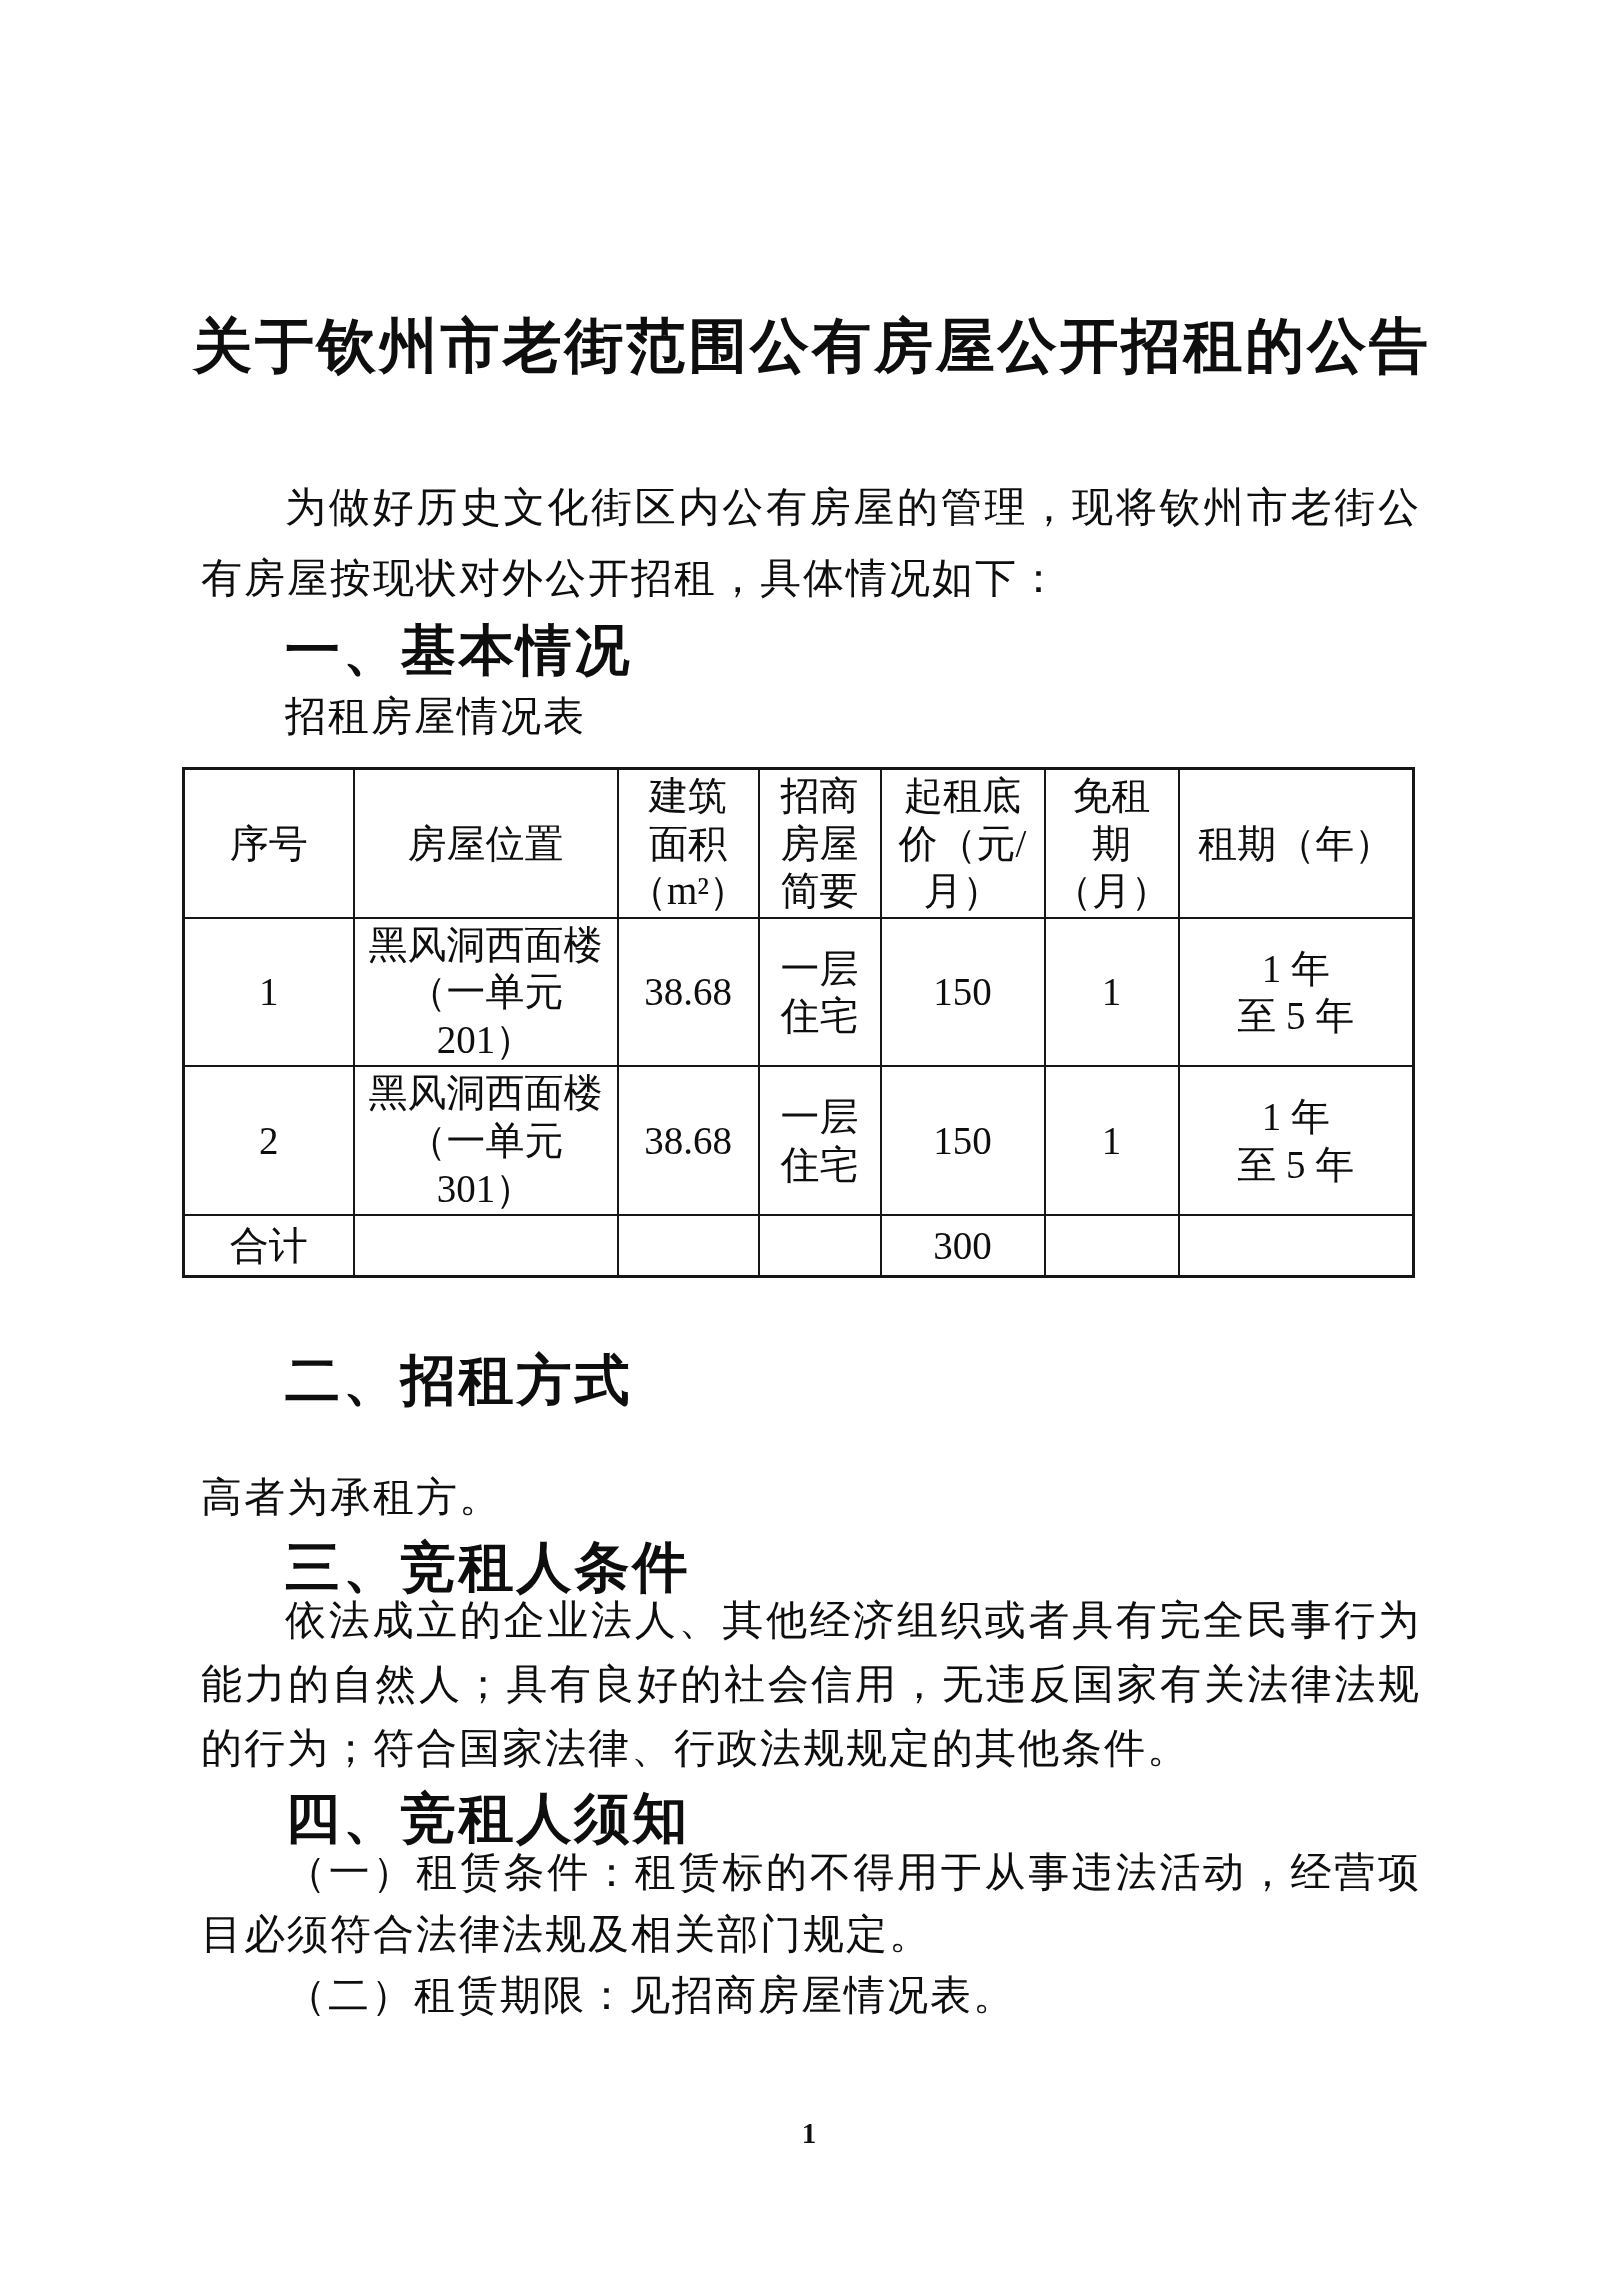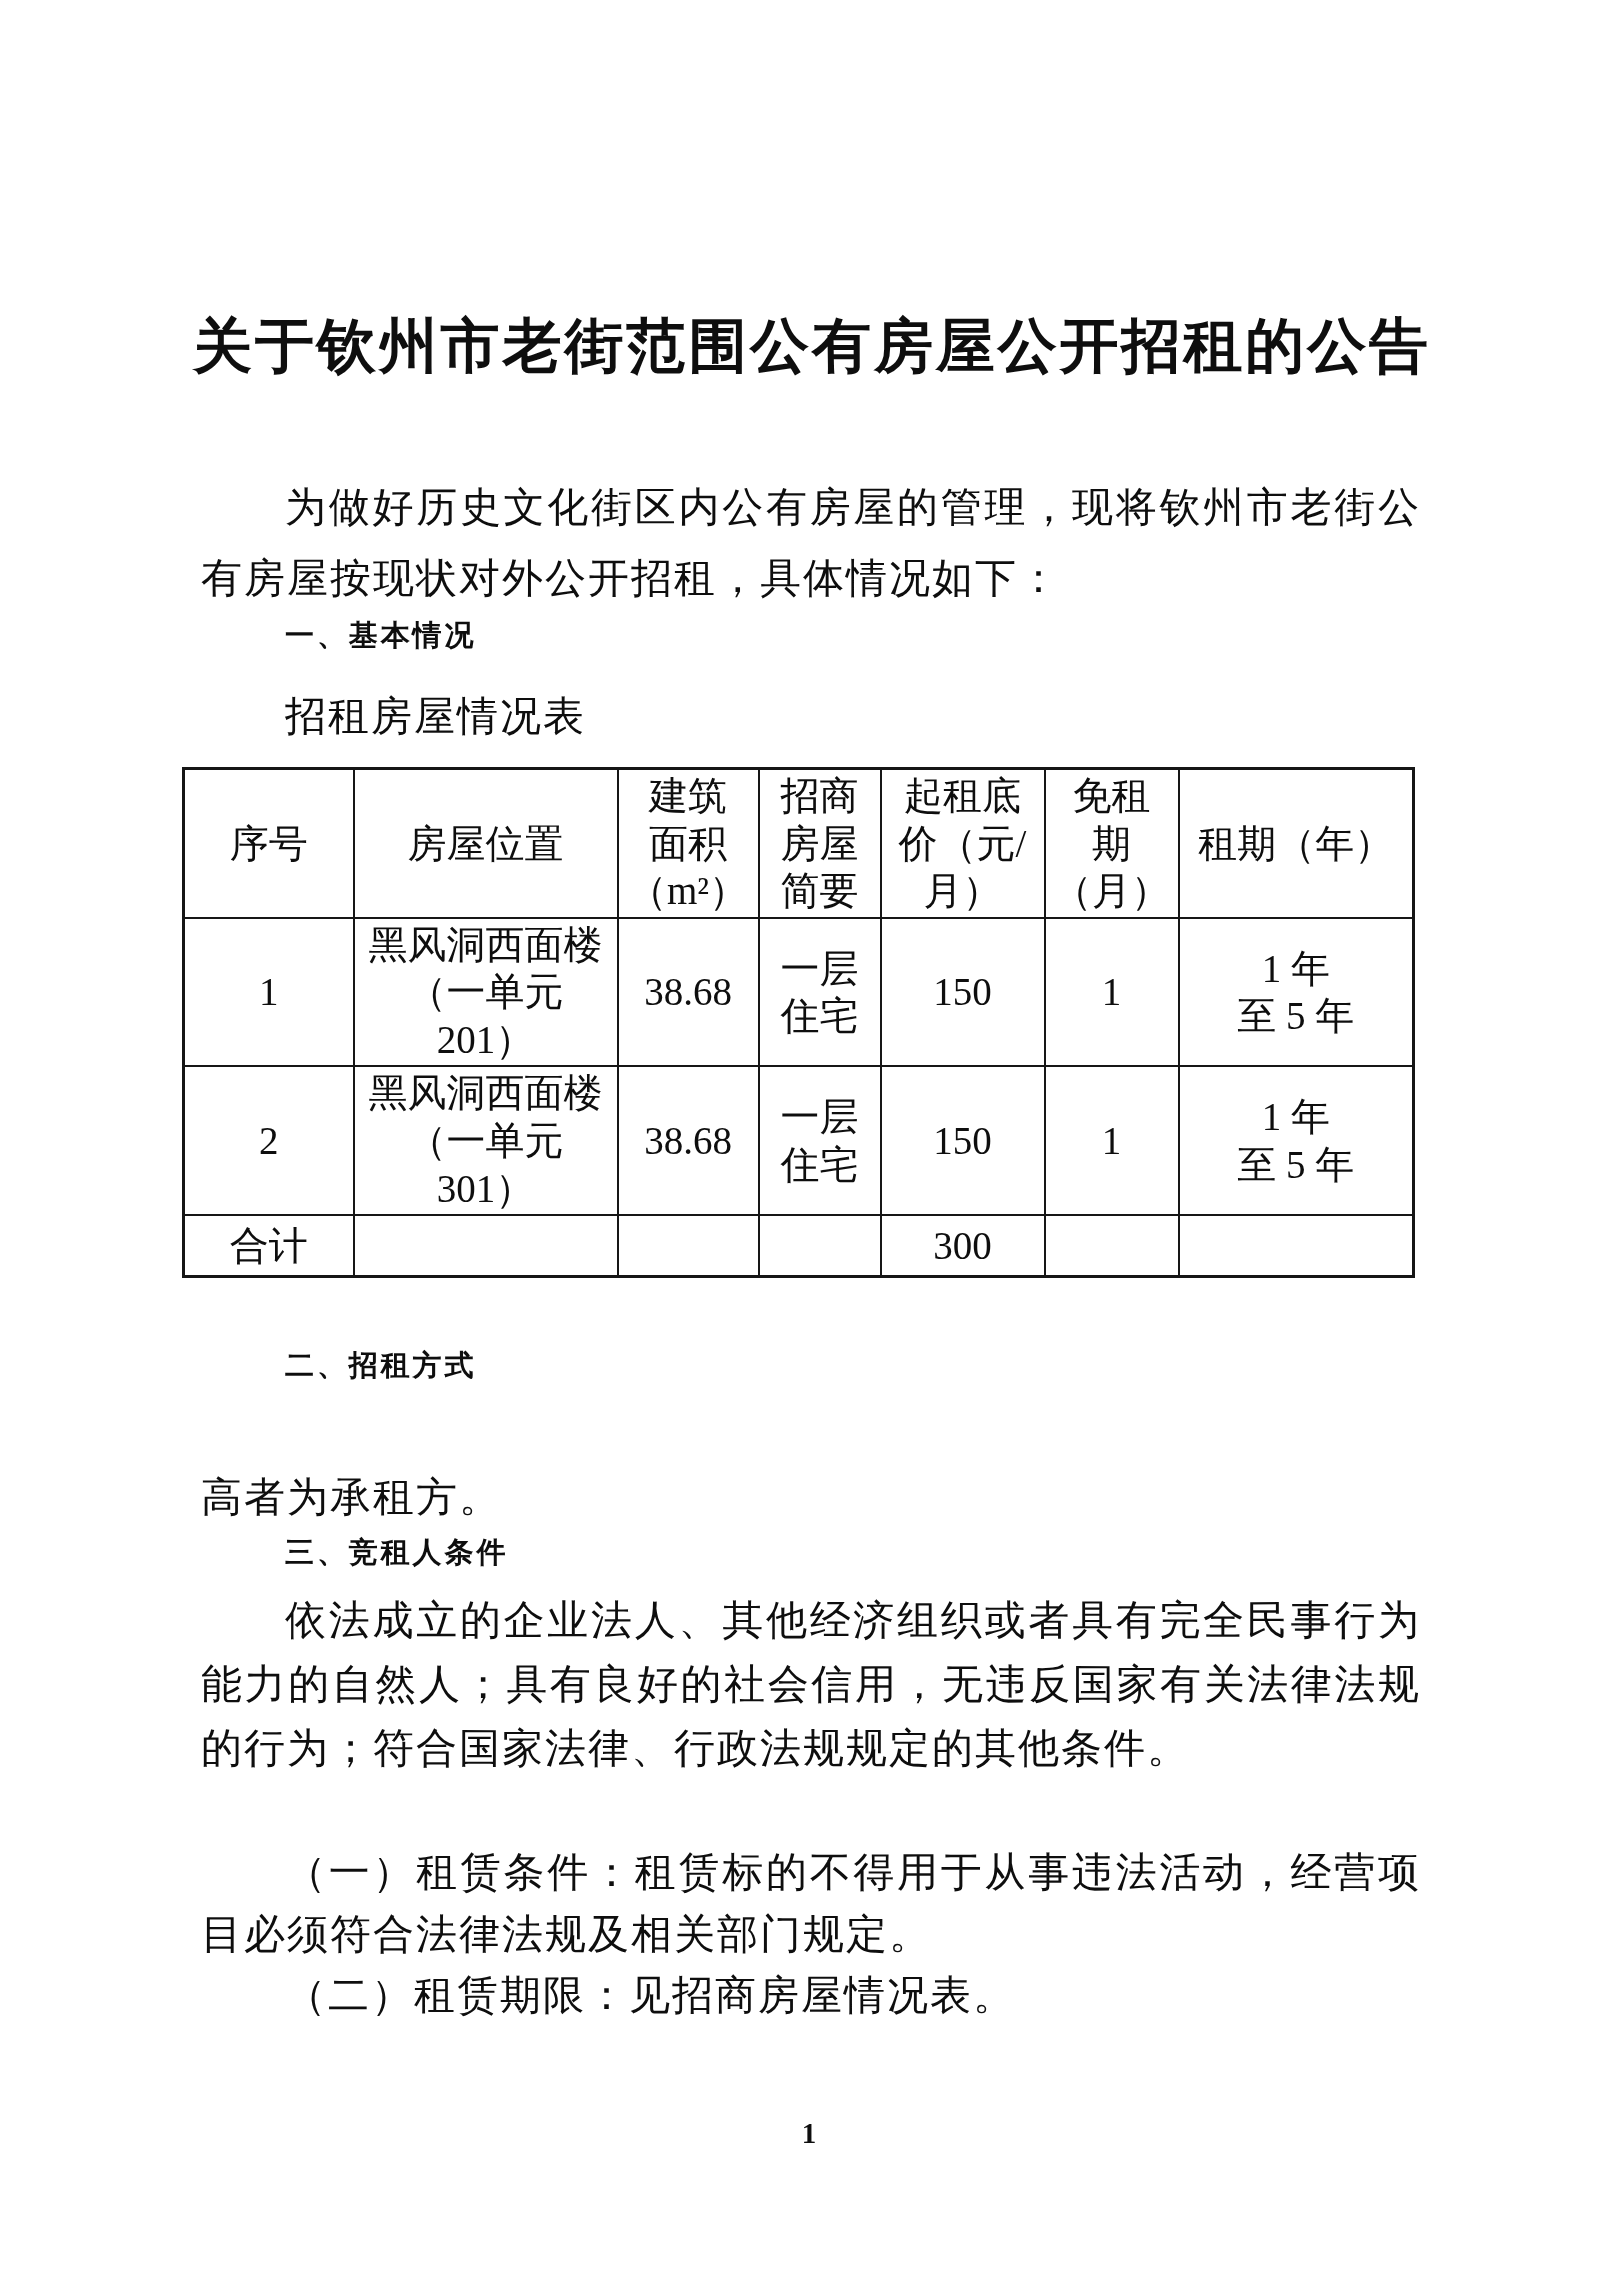--- a/index.html
+++ b/index.html
@@ -41,21 +41,21 @@
   .just {
     white-space: normal;
     text-align: justify;
     text-align-last: justify;
   }
   .indent {
     text-indent: 84px;
   }
   .heading {
     font-weight: bold;
-    font-size: 29px;
+    font-size: 55px;
     letter-spacing: 2.9px;
   }
   table.housing {
     position: absolute;
     left: 182px;
     top: 767px;
     width: 1229px;
     border-collapse: collapse;
     table-layout: fixed;
     border: 3.9px solid #161616;
@@ -163,20 +163,21 @@
   </table>
 
   <div class="line heading indent" style="top:1318px">二、招租方式</div>
   <div class="line" style="top:1443px">高者为承租方。</div>
 
   <div class="line heading indent" style="top:1505px">三、竞租人条件</div>
   <div class="line indent just" style="top:1566px">依法成立的企业法人、其他经济组织或者具有完全民事行为</div>
   <div class="line just" style="top:1630px">能力的自然人；具有良好的社会信用，无违反国家有关法律法规</div>
   <div class="line" style="top:1694px">的行为；符合国家法律、行政法规规定的其他条件。</div>
 
+  <div class="line heading indent" style="top:1756px">四、竞租人须知</div>
   <div class="line indent just" style="top:1818px">（一）租赁条件：租赁标的不得用于从事违法活动，经营项</div>
   <div class="line" style="top:1880px">目必须符合法律法规及相关部门规定。</div>
   <div class="line indent" style="top:1941px">（二）租赁期限：见招商房屋情况表。</div>
 
   <div class="pageno">1</div>
 
 </div>
 
 
 </body></html>

